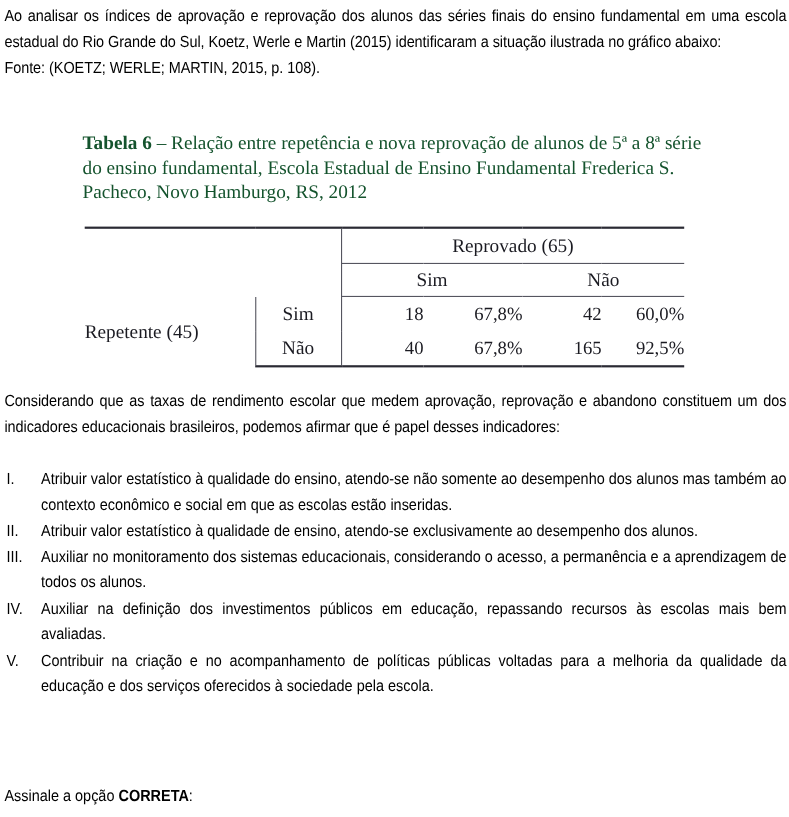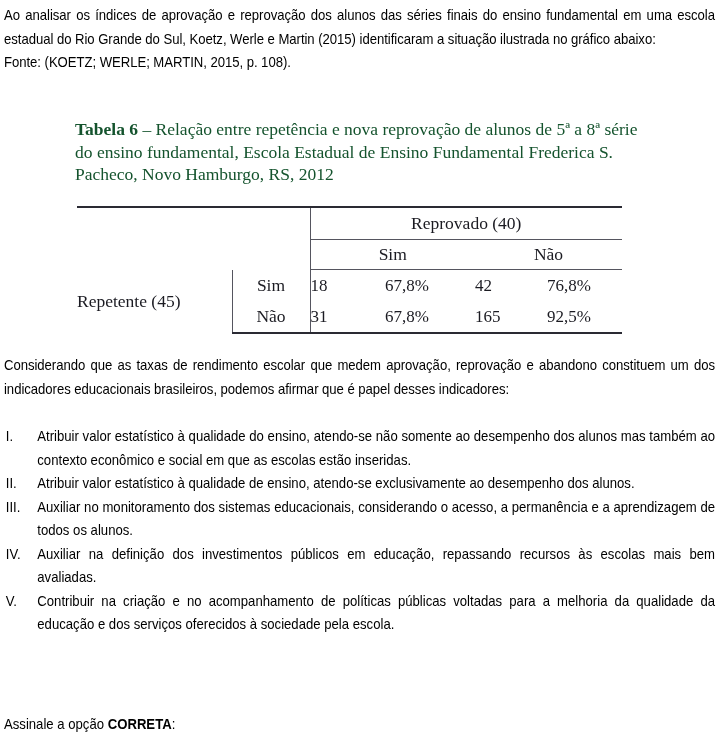--- a/index.html
+++ b/index.html
@@ -101,21 +101,21 @@
     font-weight: bold;
     font-size: 17.5px;
     vertical-align: middle;
   }
   .sub-label {
     text-align: center;
     font-weight: bold;
     font-size: 17.5px;
     height: 31px;
   }
-  .num { text-align: left; height: 31px; }
+  .num { text-align: right; height: 31px; }
 
   
   #after-table {
     position: absolute;
     left: 4px;
     top: 354px;
     width: 790px;
   }
   #after-para { margin: 0; }
 
@@ -182,42 +182,42 @@
         <col style="width:75px">
         <col style="width:90px">
         <col style="width:72px">
         <col style="width:75px">
       </colgroup>
       <tbody>
 
         <tr>
           <td class="rule-top"></td>
           <td class="rule-top"></td>
-          <td class="rule-top rule-thin vline h-reprovado" colspan="4">Reprovado (40)</td>
+          <td class="rule-top rule-thin vline h-reprovado" colspan="4">Reprovado (65)</td>
         </tr>
 
         <tr>
           <td></td>
           <td></td>
           <td class="rule-thin vline h-simnao" colspan="2">Sim</td>
           <td class="rule-thin h-simnao" colspan="2">Não</td>
         </tr>
 
         <tr>
           <td class="row-label" rowspan="2">Repetente (45)</td>
           <td class="sub-label vline">Sim</td>
           <td class="num vline">18</td>
           <td class="num">67,8%</td>
           <td class="num">42</td>
-          <td class="num">76,8%</td>
+          <td class="num">60,0%</td>
         </tr>
 
         <tr>
           <td class="sub-label vline rule-bot">Não</td>
-          <td class="num vline rule-bot">31</td>
+          <td class="num vline rule-bot">40</td>
           <td class="num rule-bot">67,8%</td>
           <td class="num rule-bot">165</td>
           <td class="num rule-bot">92,5%</td>
         </tr>
       </tbody>
     </table>
   </div>
 
   <div id="after-table" class="body-text">
     <p id="after-para">Considerando que as taxas de rendimento escolar que medem aprovação, reprovação e abandono constituem um dos indicadores educacionais brasileiros, podemos afirmar que é papel desses indicadores:</p>

